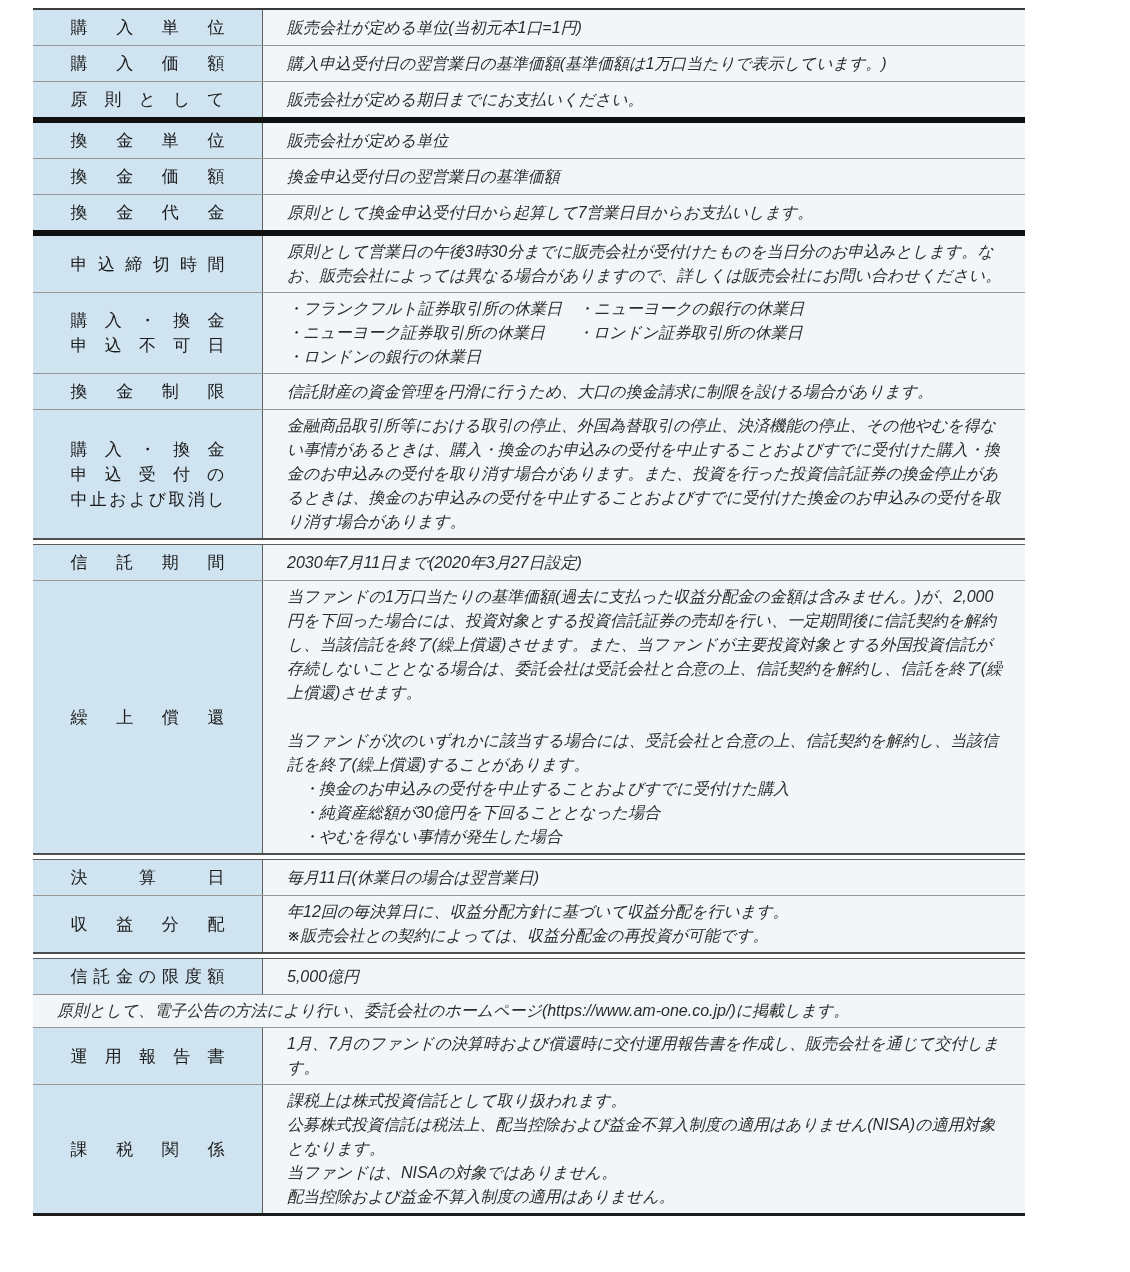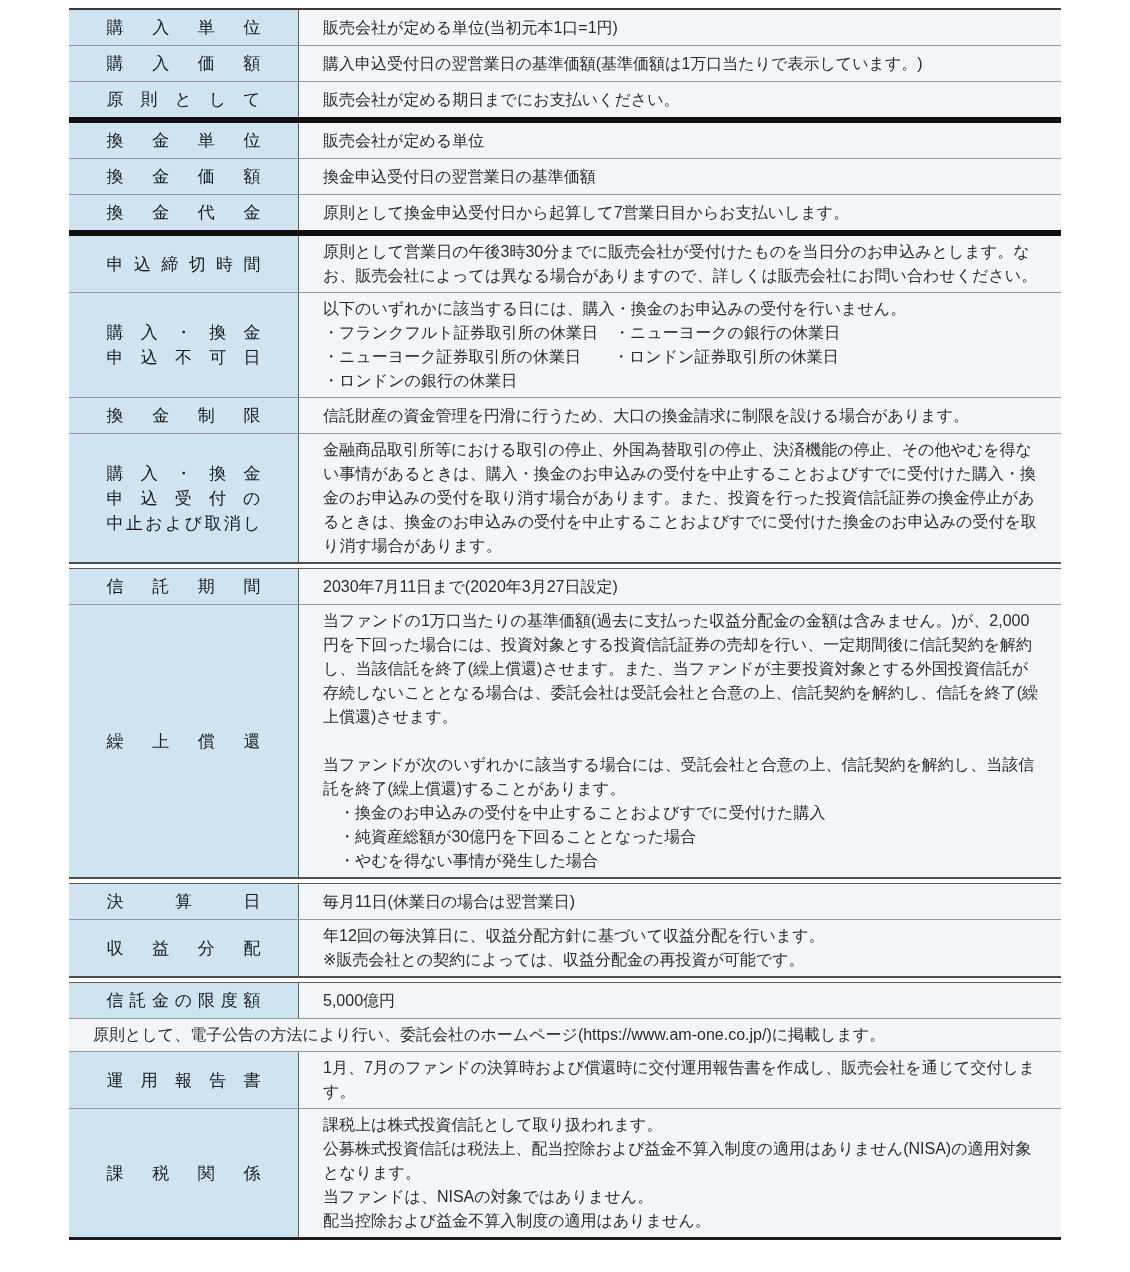--- a/index.html
+++ b/index.html
@@ -3,21 +3,21 @@
 <meta charset="utf-8">
 <style>
   html,body { margin:0; padding:0; background:#ffffff; }
   body {
     width:1130px; height:1272px; overflow:hidden;
     font-family:"Liberation Sans","DejaVu Sans",sans-serif;
     -webkit-font-smoothing:antialiased;
   }
   .doc {
     width:992px;
-    margin:8px 0 0 69px;
+    margin:8px 0 0 33px;
     border-top:2px solid #3a3a3a;
     border-bottom:3px solid #1d1d1d;
   }
   .group { }
   .row { display:flex; min-height:32px; }
   .group .row + .row { border-top:1px solid #979797; }
   .label {
     width:230px; flex:0 0 230px;
     background:#cfe3f0;
     border-right:1px solid #5f5f5f;
@@ -33,21 +33,21 @@
     text-justify:inter-character;
   }
   .content {
     flex:1 1 auto;
     background:#f3f6f8;
     display:flex; flex-direction:column; justify-content:center;
     padding:4px 20px 4px 24px;
     box-sizing:border-box;
   }
   .cline {
-    font-size:16px; line-height:24px; min-height:24px; color:#2b2b2b;
+    font-size:16px; line-height:24px; min-height:24px; color:#2b2b2b;font-style:italic;
   }
   .sep-thick { height:6px; background:#101010; }
   .sep-double {
     height:4px; background:#ffffff;
     border-top:2px solid #4f4f4f;
     border-bottom:1px solid #5c5c5c;
   }
 </style>
 </head>
 <body>
@@ -118,21 +118,20 @@
       <div class="content">
         <div class="cline">原則として営業日の午後3時30分までに販売会社が受付けたものを当日分のお申込みとします。なお、販売会社によっては異なる場合がありますので、詳しくは販売会社にお問い合わせください。</div>
       </div>
     </div>
     <div class="row">
       <div class="label">
         <div class="lline">購入・換金</div>
         <div class="lline">申込不可日</div>
       </div>
       <div class="content">
-        <div class="cline">以下のいずれかに該当する日には、購入・換金のお申込みの受付を行いません。</div>
         <div class="cline">・フランクフルト証券取引所の休業日　・ニューヨークの銀行の休業日</div>
         <div class="cline">・ニューヨーク証券取引所の休業日　　・ロンドン証券取引所の休業日</div>
         <div class="cline">・ロンドンの銀行の休業日</div>
       </div>
     </div>
     <div class="row">
       <div class="label">
         <div class="lline">換金制限</div>
       </div>
       <div class="content">

